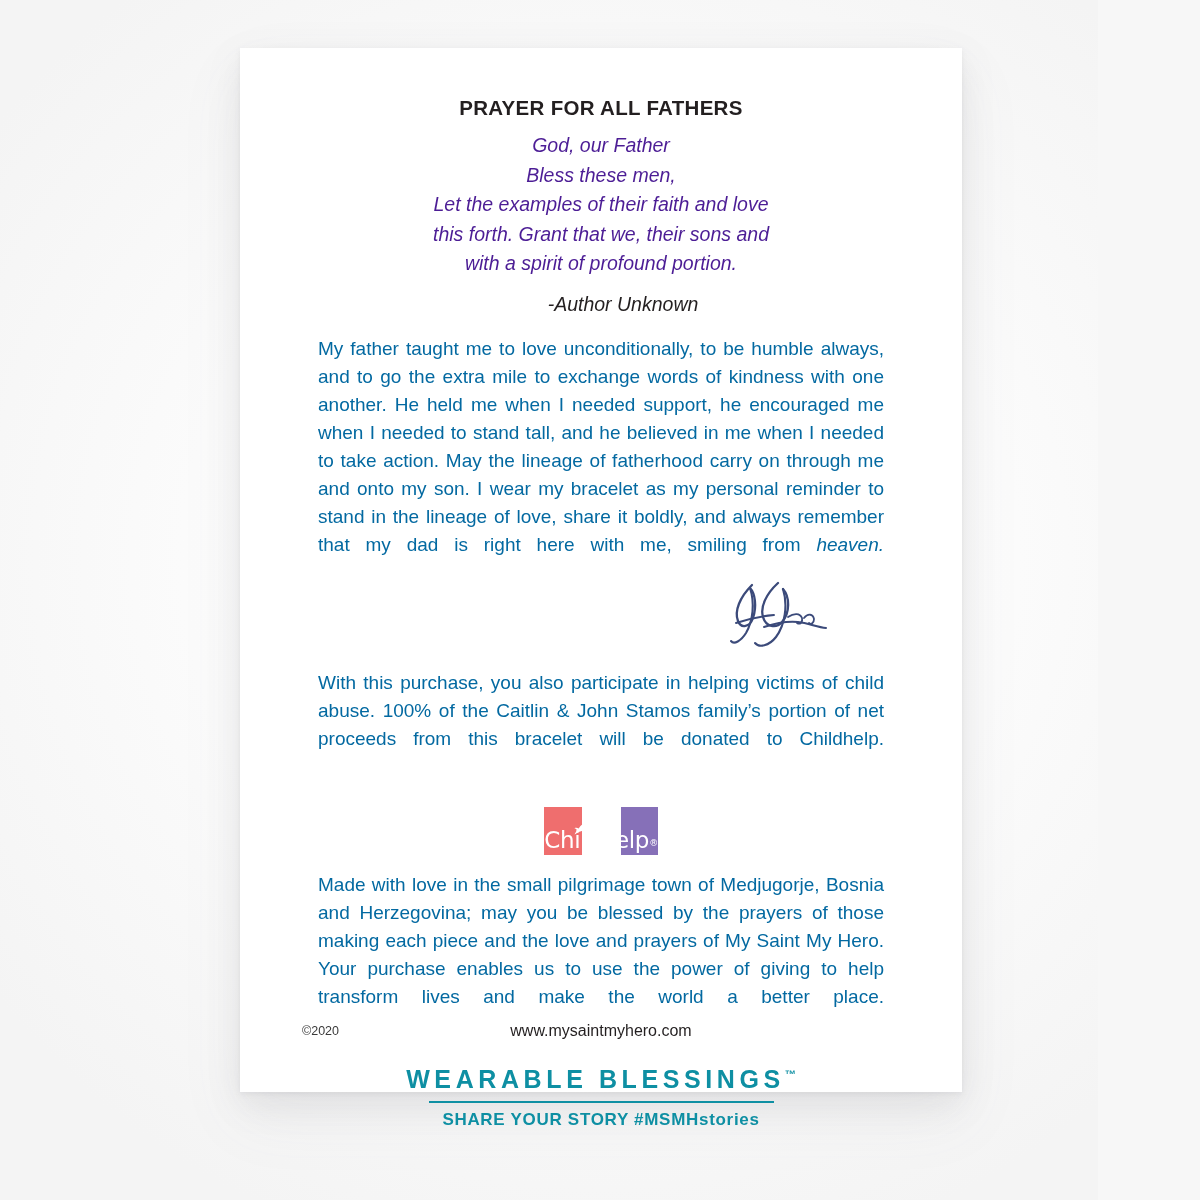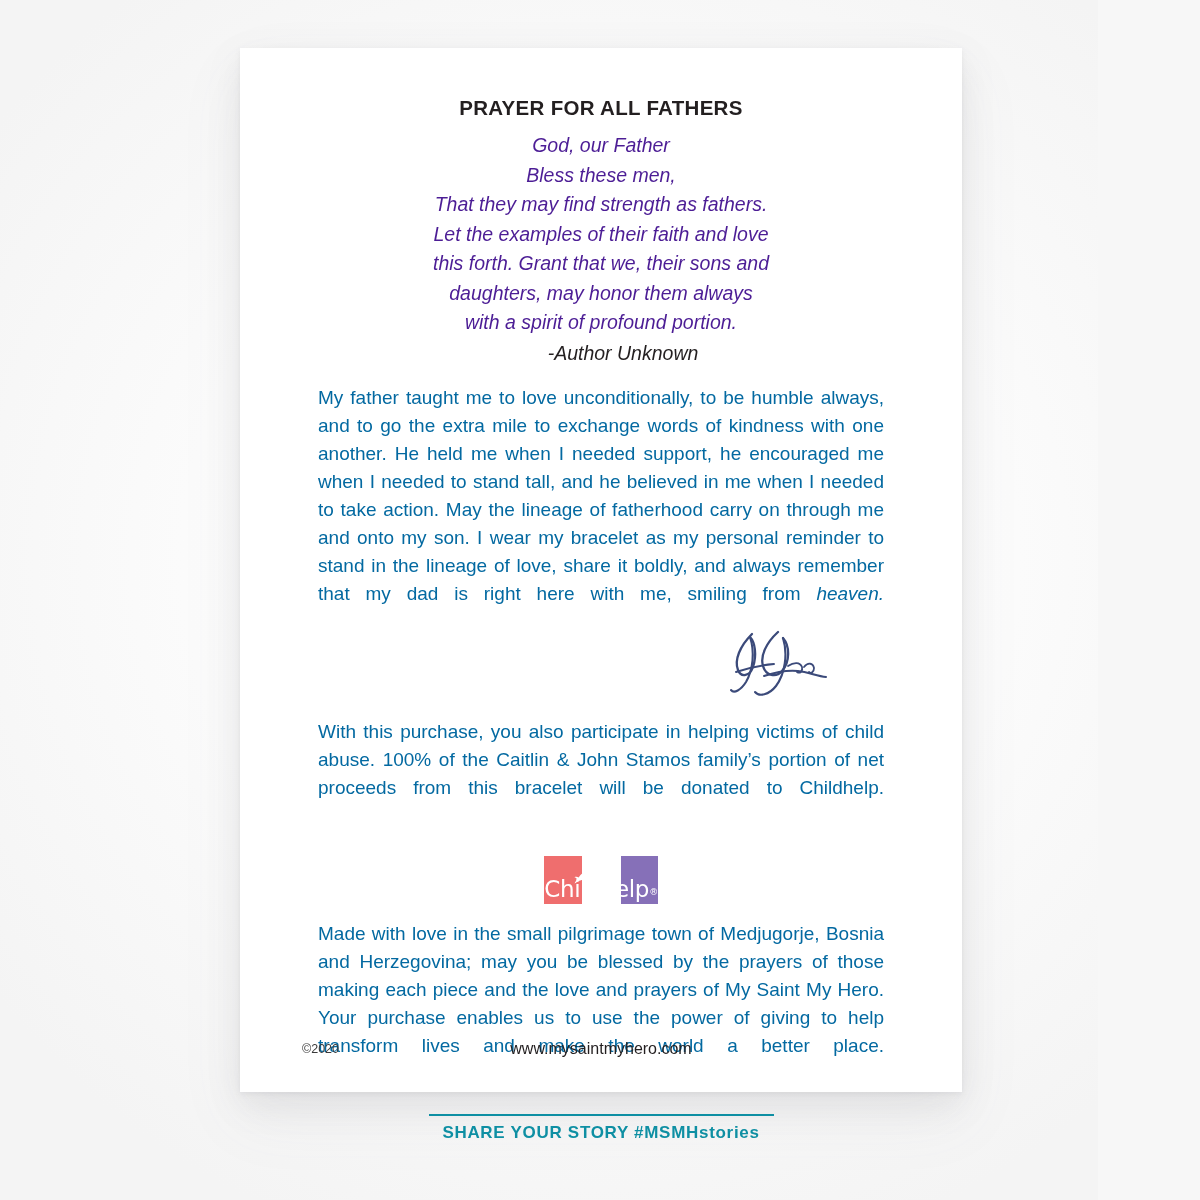--- a/index.html
+++ b/index.html
@@ -62,21 +62,21 @@
     font-style: italic;
     color: #4c1d95;
     line-height: 29.5px;
     white-space: nowrap;
   }
   .prayer-attrib {
     font-size: 19.5px;
     font-style: italic;
     color: #231f20;
     line-height: 29.5px;
-    margin-top: 1px;
+    margin-top: 11px;
     padding-left: 44px;
   }
 
   
   .body-block {
     padding: 0 62px;
   }
   p.para {
     font-size: 19px;
     line-height: 28px;
@@ -186,21 +186,21 @@
     font-weight: bold;
     letter-spacing: 0.7px;
     color: #0e8fa3;
   }
 
   
   .footer {
     position: absolute;
     left: 0;
     right: 0;
-    bottom: 30px;
+    bottom: 48px;
     height: 20px;
   }
   .copyright {
     position: absolute;
     left: 62px;
     top: 0;
     font-size: 12.5px;
     color: #3a3a3a;
   }
   .weburl {
@@ -218,24 +218,22 @@
 
 <div class="stage">
 
   <div class="card">
     <div class="card-inner">
 
       <div class="prayer">
         <div class="prayer-title">PRAYER FOR ALL FATHERS</div>
         <div class="prayer-line">God, our Father</div>
         <div class="prayer-line">Bless these men,</div>
-        <div class="prayer-line">That they may find strength as fathers.</div>
         <div class="prayer-line">Let the examples of their faith and love</div>
         <div class="prayer-line">this forth. Grant that we, their sons and</div>
-        <div class="prayer-line">daughters, may honor them always</div>
         <div class="prayer-line">with a spirit of profound portion.</div>
         <div class="prayer-attrib">-Author Unknown</div>
       </div>
 
       <div class="body-block">
 
         <p class="para p1"><span>My father taught me to love unconditionally, to be humble always, and to go the extra mile to exchange words of kindness with one another. He held me when I needed support, he encouraged me when I needed to stand tall, and he believed in me when I needed to take action.  May the lineage of fatherhood carry on through me and onto my son. I wear my bracelet as my personal reminder to stand in the lineage of love, share it boldly, and always remember that my dad is right here with me, smiling from </span><em>heaven.</em></p>
 
         <div class="signature-wrap">
           <div class="signature">
@@ -265,20 +263,21 @@
                 <path d="M10.5 1.2 C8.8 2.4, 7.6 4.0, 6.6 5.6 C5.4 4.6, 3.8 4.4, 2.4 5.2 C3.6 5.6, 4.6 6.4, 5.2 7.4 C4.0 8.6, 3.0 10.0, 2.6 11.6 C4.4 10.2, 6.2 9.0, 8.2 8.4 C10.4 7.8, 12.6 7.8, 14.4 6.6 C12.8 6.4, 11.4 5.8, 10.4 4.8 C10.8 3.6, 10.8 2.4, 10.5 1.2 Z" fill="#ffffff"></path>
               </svg>
             </div>
             <div class="ch-word"><span>Childhelp</span><span class="reg">®</span></div>
           </div>
         </div>
 
         <p class="para p3">Made with love in the small pilgrimage town of Medjugorje, Bosnia and Herzegovina; may you be blessed by the prayers of those making each piece and the love and prayers of My Saint My Hero. Your purchase enables us to use the power of giving to help transform lives and make the world a better place.</p>
 
         <div class="brand">
+          <div class="brand-title" style="color: rgb(14, 143, 163);"><span>WEARABLE BLESSINGS</span><span class="tm">™</span></div>
           <div class="brand-rule" style="background: rgb(14, 143, 163);"></div>
           <div class="brand-sub" style="color: rgb(14, 143, 163);">SHARE YOUR STORY  #MSMHstories</div>
         </div>
 
       </div>
 
       <div class="footer">
         <div class="copyright">©2020</div>
         <div class="weburl">www.mysaintmyhero.com</div>
       </div>

